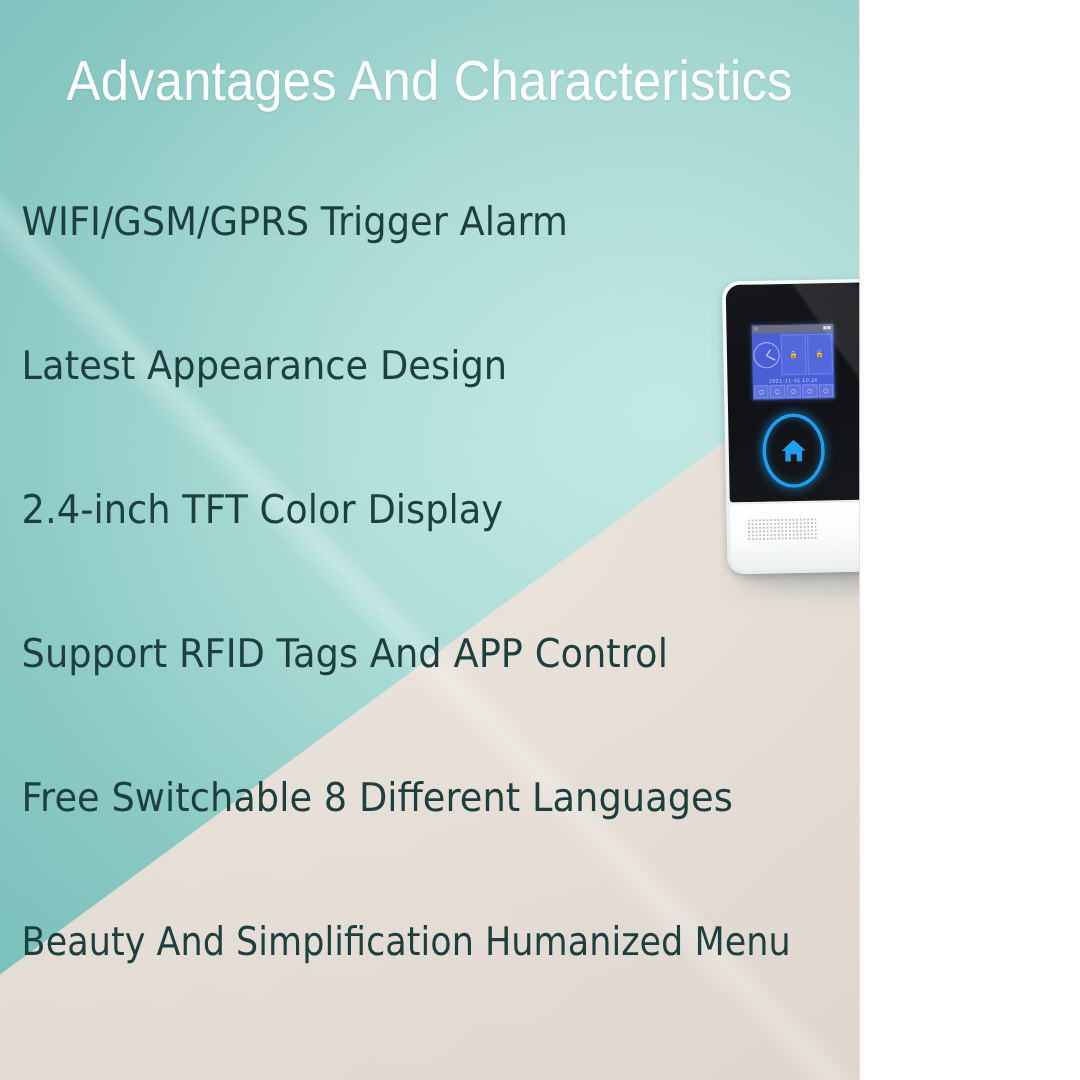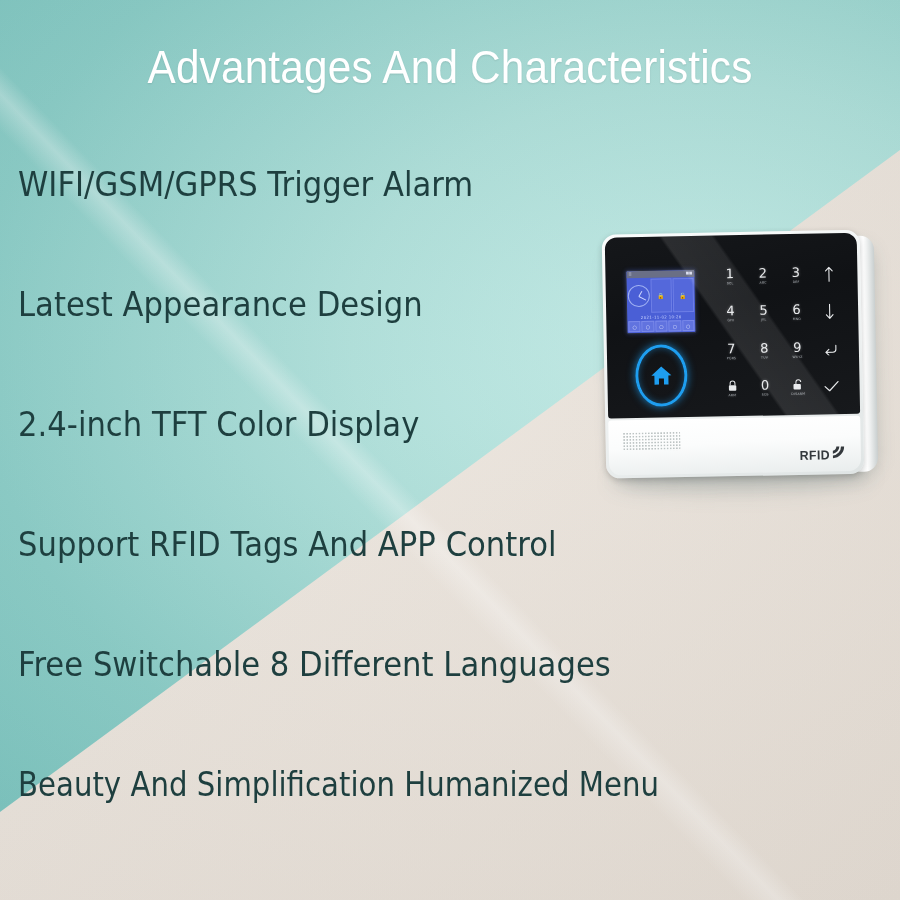--- a/index.html
+++ b/index.html
@@ -2,21 +2,21 @@
 <html><head>
 <meta charset="utf-8">
 <style>
   html, body {
     margin: 0;
     padding: 0;
     background: #ffffff;
   }
   .stage {
     position: relative;
-    width: 900px;
+    width: 716px;
     height: 900px;
     overflow: hidden;
     font-family: "DejaVu Sans", "Liberation Sans", sans-serif;
     background: #ef4444;
   }
 
   
   .bg-beige {
     position: absolute;
     inset: 0;

